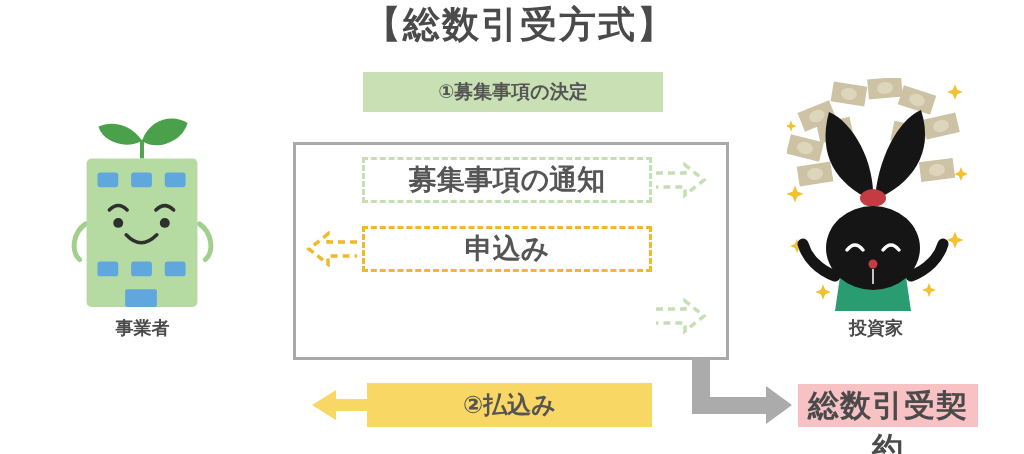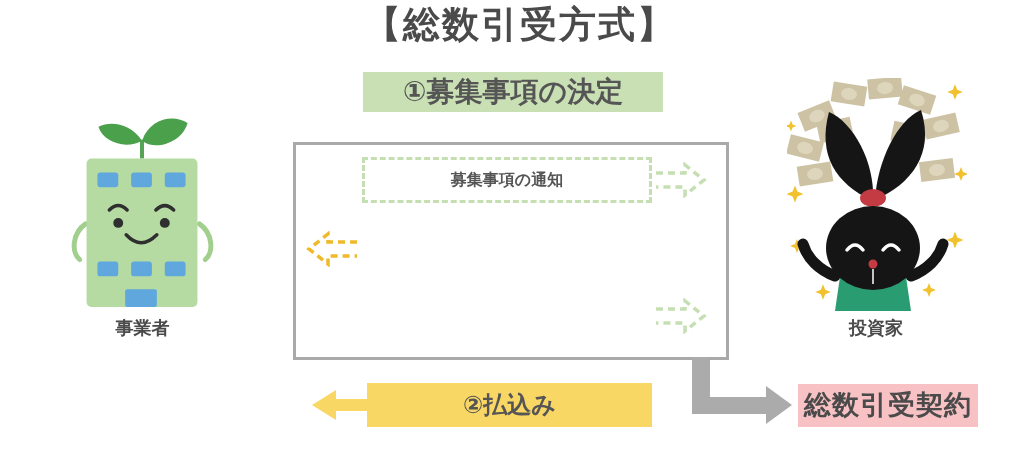--- a/index.html
+++ b/index.html
@@ -5,38 +5,38 @@
   html,body { margin:0; padding:0; background:#ffffff; }
   body { font-family:"Liberation Sans","DejaVu Sans",sans-serif; }
   .stage { position:relative; width:1024px; height:454px; background:#ffffff; overflow:hidden; }
   .abs { position:absolute; }
 
   .title { left:8px; top:10; width:1024px; text-align:center;
            font-size:37px; font-weight:bold; color:#4a4a4a; letter-spacing:2px; }
 
   .banner { text-align:center; font-weight:bold; color:#555555; }
   .banner-green { left:363px; top:72px; width:300px; height:40px; line-height:40px;
-                  font-size:28px; background:#c9e0b4; }
+                  font-size:19px; background:#c9e0b4; }
   .banner-yellow { left:367px; top:383px; width:285px; height:44px; line-height:44px;
                    font-size:24px; background:#f9d765; }
 
   .outer-box { left:293px; top:142px; width:436px; height:218px;
                box-sizing:border-box; border:3px solid #a9a9a9; background:#ffffff; }
 
   .dashed-box { width:290px; height:46px; box-sizing:border-box;
-                text-align:center; font-size:16px; font-weight:bold; color:#555555;
+                text-align:center; font-size:28px; font-weight:bold; color:#555555;
                 display:flex; align-items:center; justify-content:center; background:#ffffff; }
   .dashed-green  { left:362px; border:3px dashed #c5dfb2; }
   .dashed-yellow { left:362px; border:3px dashed #f0b929; }
   .db1 { top:157px; }
   .db2 { top:226px; }
   .db3 { top:293px; }
 
   .contract { left:798px; top:384px; width:180px; height:43px; line-height:43px;
-              text-align:center; font-size:27px; font-weight:bold; color:#4a4a4a;
+              text-align:center; font-size:31px; font-weight:bold; color:#4a4a4a;
               background:#f8c1c4; letter-spacing:1px; }
 
   .actor-label { text-align:center; font-size:18px; font-weight:bold; color:#4a4a4a; }
   .label-left  { left:70px;  top:316px; width:145px; }
   .label-right { left:790px; top:316px; width:172px; }
 
   svg { display:block; }
 </style>
 </head>
 <body>
@@ -151,20 +151,23 @@
 
   <div class="abs outer-box"></div>
 
   <div class="abs dashed-box dashed-green db1">
     <span>募集事項の通知</span>
   </div>
   <svg class="abs" style="left:655px; top:162px;" width="52" height="36" viewBox="0 0 52 36">
     <path d="M1,11 H30 V3 L49,18 L30,33 V25 H1" fill="none" stroke="#c5dfb2" stroke-width="3.5" stroke-dasharray="7 5"></path>
   </svg>
 
+  <div class="abs dashed-box dashed-yellow db2">
+    <span>申込み</span>
+  </div>
   <svg class="abs" style="left:306px; top:231px;" width="52" height="36" viewBox="0 0 52 36">
     <path d="M51,11 H22 V3 L3,18 L22,33 V25 H51" fill="none" stroke="#f0b929" stroke-width="3.5" stroke-dasharray="7 5"></path>
   </svg>
 
   <svg class="abs" style="left:655px; top:298px;" width="52" height="36" viewBox="0 0 52 36">
     <path d="M1,11 H30 V3 L49,18 L30,33 V25 H1" fill="none" stroke="#c5dfb2" stroke-width="3.5" stroke-dasharray="7 5"></path>
   </svg>
 
   <svg class="abs" style="left:310px; top:389px;" width="57" height="32" viewBox="0 0 57 32">
     <polygon points="57,10 26,10 26,1 2,16 26,31 26,22 57,22" fill="#f9d765"></polygon>

